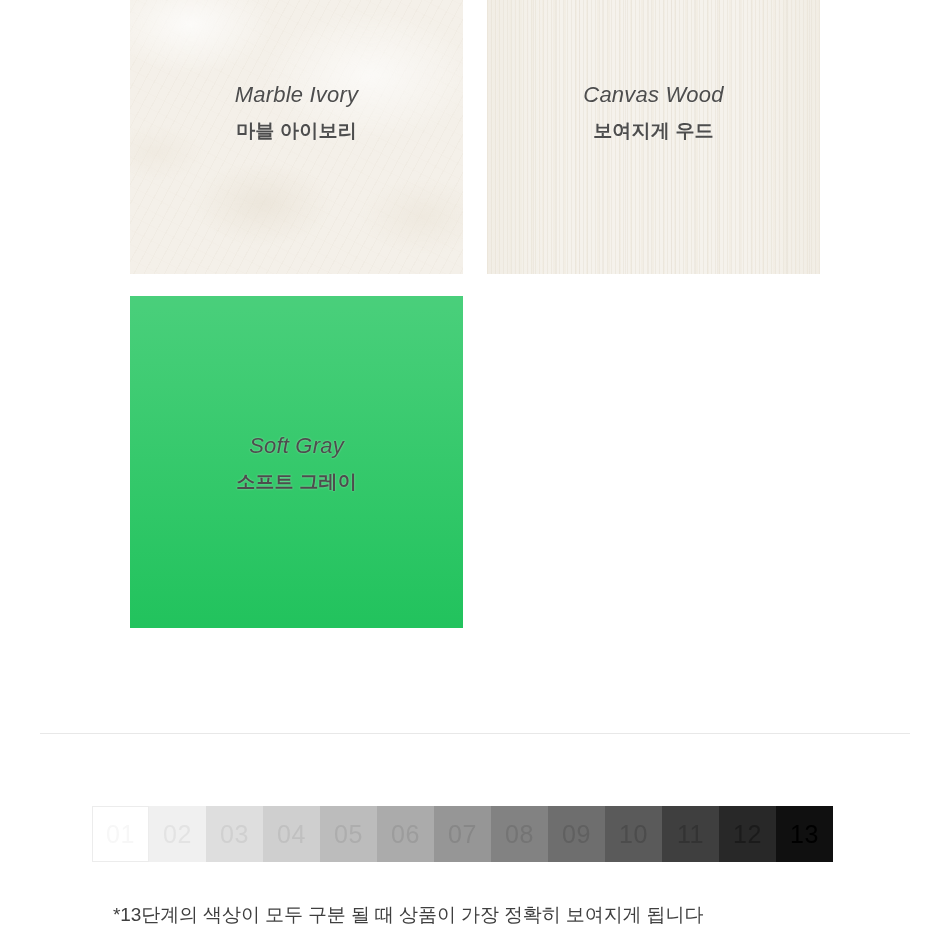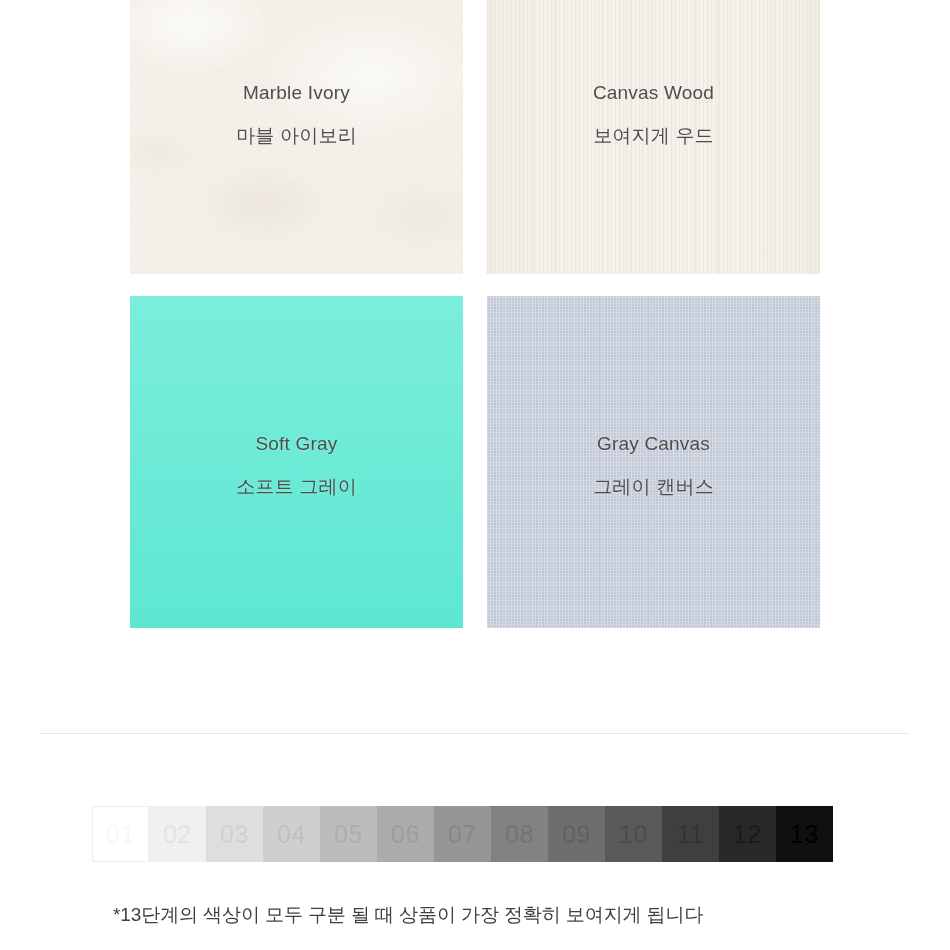--- a/index.html
+++ b/index.html
@@ -29,22 +29,22 @@
   .swatch .label-en,
   .swatch .label-ko {
     position:relative;
     z-index:3;
     color:#4d4d4d;
     letter-spacing:0.2px;
     white-space:nowrap;
     text-align:center;
     text-shadow:0 0 2px rgba(255,255,255,.45);
   }
-  .swatch .label-en { font-size:19px; font-weight:400; }
-  .swatch .label-ko { font-size:19px; font-weight:400; margin-top:19px; }
+  .swatch .label-en { font-size:22px; font-weight:400;font-style:italic; }
+  .swatch .label-ko { font-size:19px; font-weight:700; margin-top:10px; }
 
   
   #sw-marble {
     left:130px; top:-46px; width:333px; height:320px;
     background:#f4f0e9;
   }
   #sw-marble .tex {
     position:absolute; inset:0; z-index:1; opacity:.75;
     background:
       radial-gradient(120px 70px at 18% 22%, rgba(255,255,255,.95), rgba(255,255,255,0) 70%),
@@ -171,35 +171,28 @@
   </div>
 
   <div class="swatch" id="sw-wood" style="background: rgb(245, 242, 236);">
     <div class="tex"></div>
     <div class="labels">
       <div class="label-en">Canvas Wood</div>
       <div class="label-ko">보여지게 우드</div>
     </div>
   </div>
 
-  <div class="swatch" id="sw-gray" style="background: #5eead4;">
+  <div class="swatch" id="sw-gray" style="background: #22c55e;">
     <div class="tex"></div>
     <div class="labels">
       <div class="label-en">Soft Gray</div>
       <div class="label-ko">소프트 그레이</div>
     </div>
   </div>
 
-  <div class="swatch" id="sw-canvas" style="background: rgb(196, 203, 216);">
-    <div class="tex"></div>
-    <div class="labels">
-      <div class="label-en">Gray Canvas</div>
-      <div class="label-ko">그레이 캔버스</div>
-    </div>
-  </div>
 
   <div id="divider"></div>
 
   <div id="gray-strip">
       <div class="gs-cell first" style="background: rgb(255, 255, 255); color: rgb(247, 247, 247);">
         <span>01</span>
       </div>
       <div class="gs-cell" style="background: rgb(240, 240, 240); color: rgb(227, 227, 227);">
         <span>02</span>
       </div>

